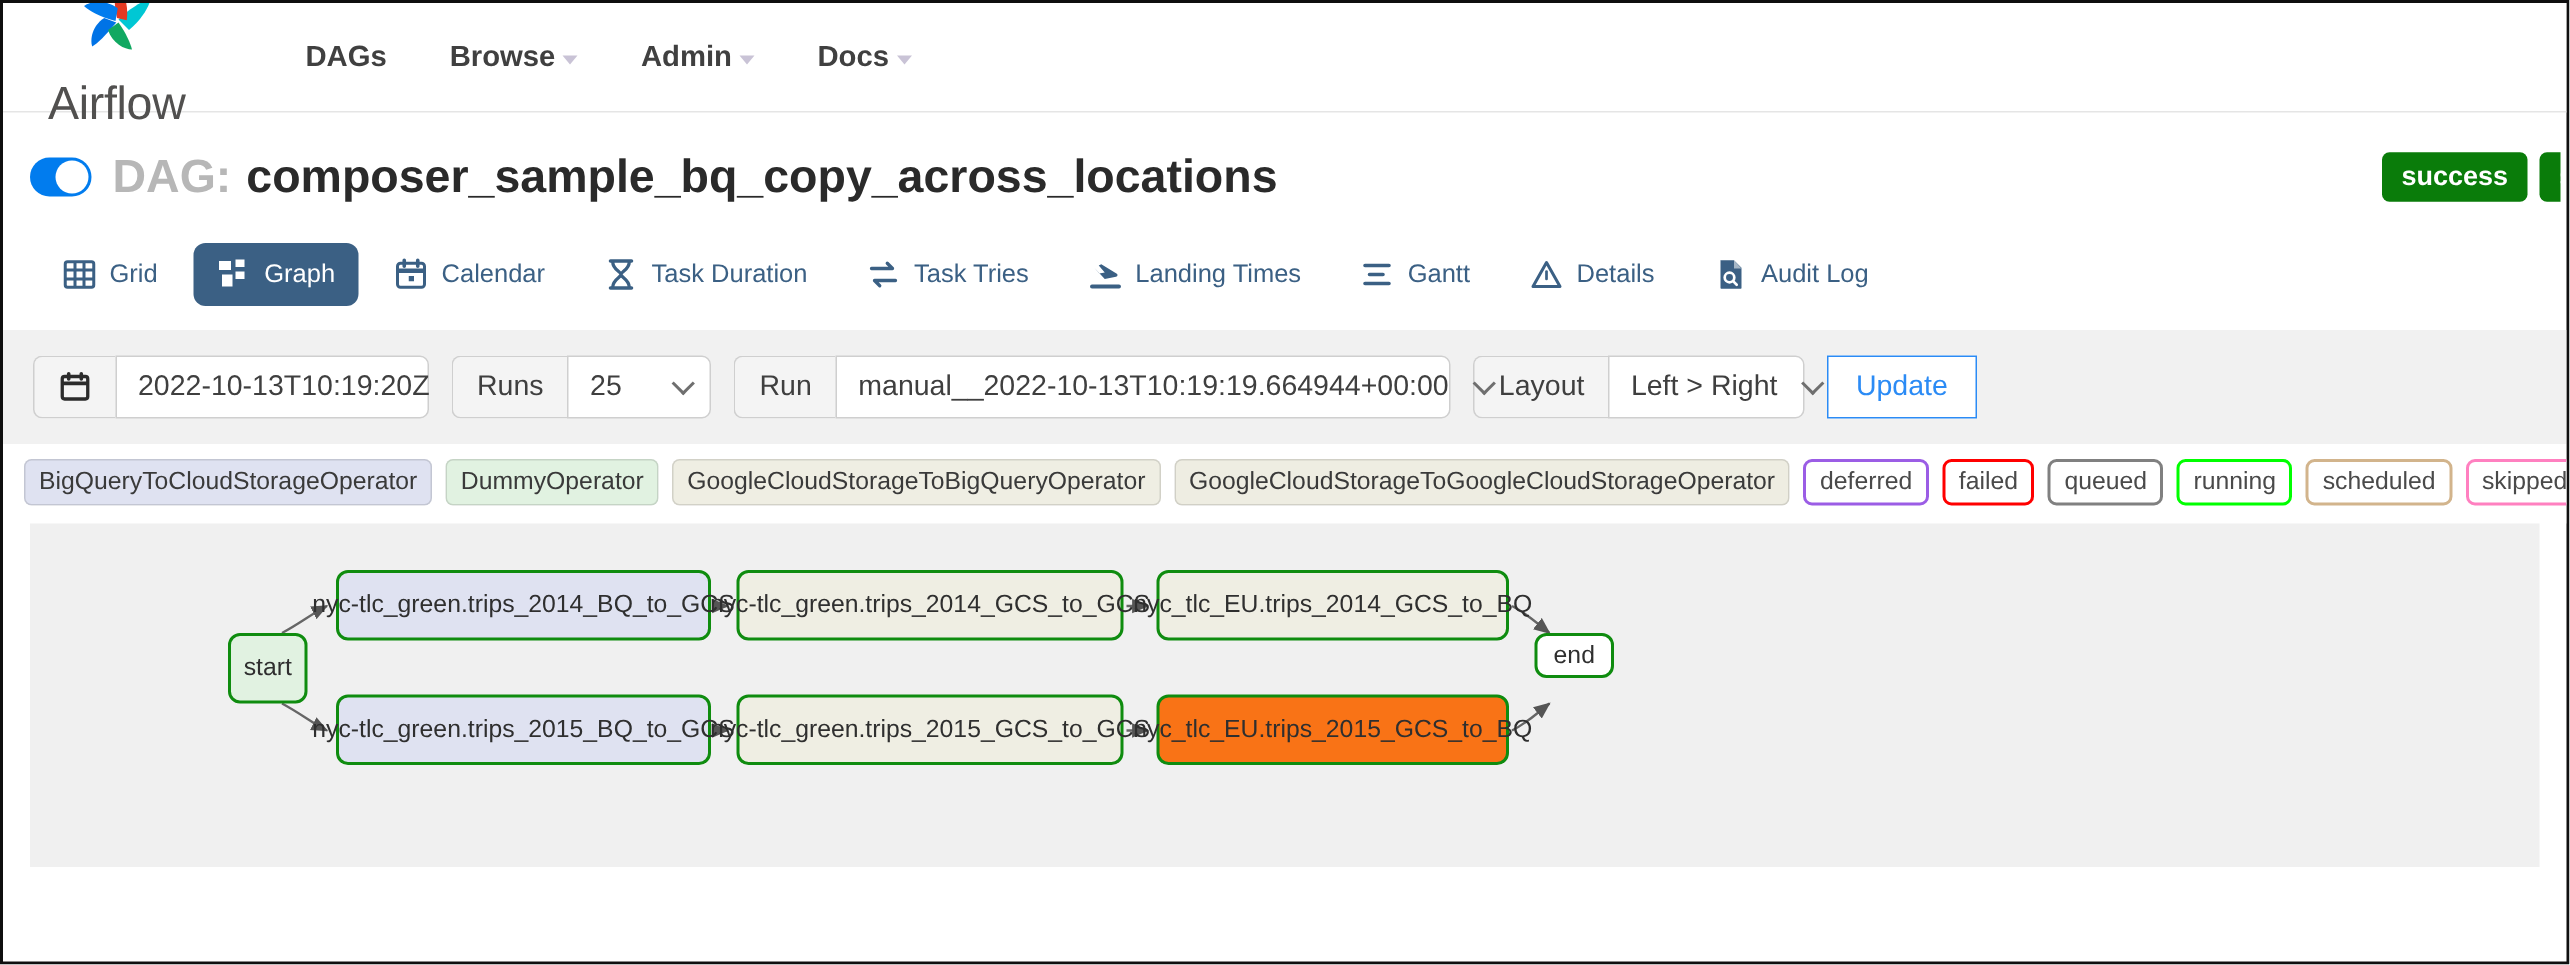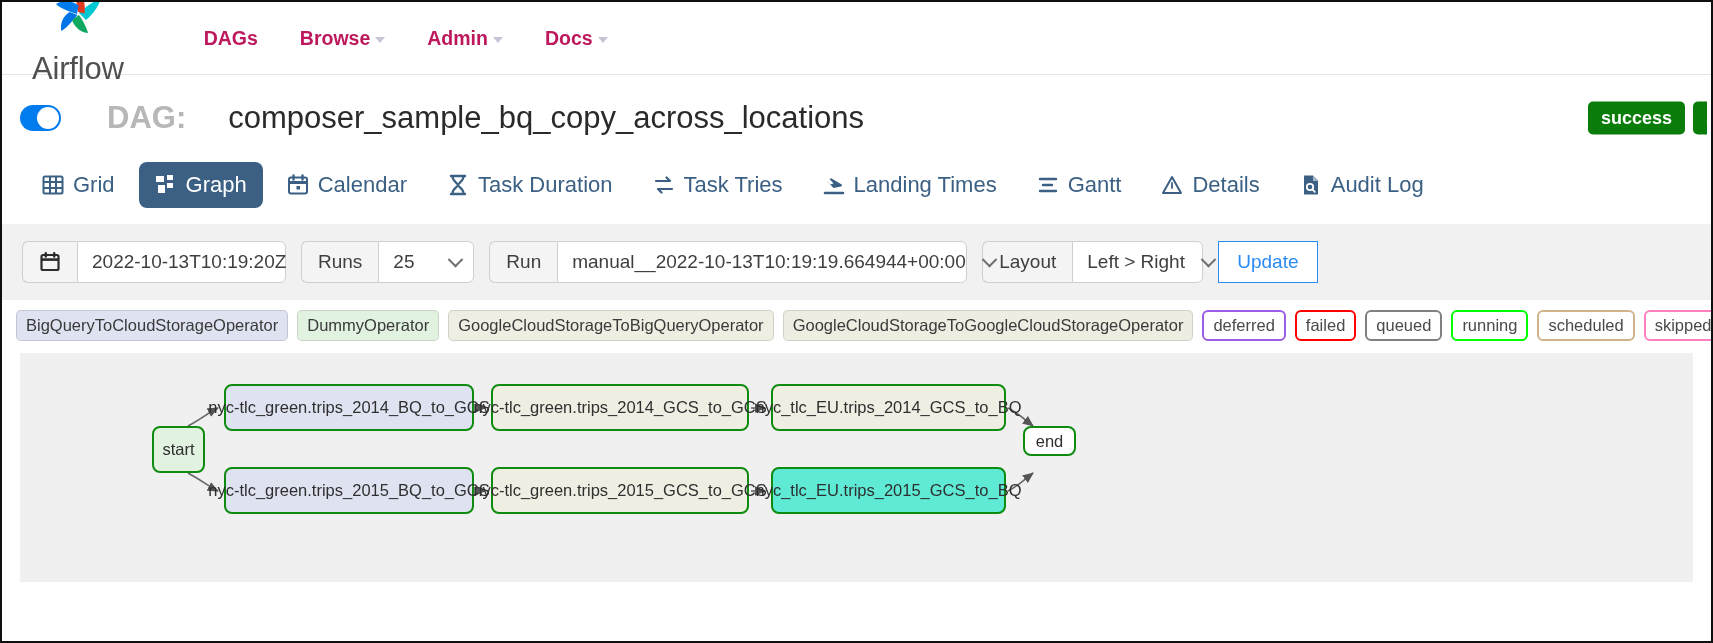--- a/index.html
+++ b/index.html
@@ -33,21 +33,21 @@
   .brand-name {
     font-size: 31px;
     color: #51504f;
     font-weight: 400;
     letter-spacing: -0.2px;
   }
   .nav-links { display: flex; align-items: center; margin-left: 80px; gap: 42px; }
   .nav-link {
     font-size: 19.5px;
     font-weight: bold;
-    color: #be185d;
+    color: #404040;
     display: flex;
     align-items: center;
     gap: 5px;
     cursor: pointer;
     white-space: nowrap;
   }
   .caret-down {
     width: 0; height: 0;
     border-left: 5px solid transparent;
     border-right: 5px solid transparent;
@@ -56,21 +56,20 @@
   }
 
   
   .title-row {
     position: relative;
     height: 73px;
     display: flex;
     align-items: center;
     padding: 0 22px 0 18px;
     margin-top: 6px;
-    gap: 32px;
   }
   .toggle {
     width: 41px; height: 26px;
     border-radius: 13px;
     background: #017cee;
     position: relative;
     flex: none;
     cursor: pointer;
   }
   .toggle::after {
@@ -82,21 +81,21 @@
     background: #ffffff;
   }
   .dag-label {
     font-size: 31px;
     font-weight: bold;
     color: #b7b7b7;
     margin-left: 14px;
   }
   .dag-name {
     font-size: 31px;
-    font-weight: normal;
+    font-weight: bold;
     color: #2a2a2a;
     margin-left: 10px;
     white-space: nowrap;
     text-align: center;
   }
   .status-badges {
     position: absolute;
     right: 4px; top: 50%;
     transform: translateY(-50%);
     display: flex;
@@ -122,21 +121,21 @@
   .tabs {
     display: flex;
     align-items: center;
     gap: 8px;
     padding: 8px 0 16px 24px;
   }
   .tab {
     display: flex;
     align-items: center;
     gap: 9px;
-    font-size: 22px;
+    font-size: 17px;
     color: #3b6084;
     padding: 10px 16px;
     border-radius: 8px;
     cursor: pointer;
     white-space: nowrap;
   }
   .tab.active { background: #3b6084; color: #ffffff; }
   .tab svg { display: block; flex: none; }
 
   
@@ -449,17 +448,17 @@
         <path d="M988 138 C998 133 1004 127 1013 120"></path>
       </g>
     </svg>
 
     <div class="node" style="left:132px;  top:73px;  width:53px;  height:47px; background:#e1f2e1">start</div>
     <div class="node" style="left:204px;  top:31px;  width:250px; height:47px; background:#dfe2f1">nyc-tlc_green.trips_2014_BQ_to_GCS</div>
     <div class="node" style="left:471px;  top:31px;  width:258px; height:47px; background:#efeee3">nyc-tlc_green.trips_2014_GCS_to_GCS</div>
     <div class="node" style="left:751px;  top:31px;  width:235px; height:47px; background:#efeee3">nyc_tlc_EU.trips_2014_GCS_to_BQ</div>
     <div class="node" style="left:204px;  top:114px; width:250px; height:47px; background:#dfe2f1">nyc-tlc_green.trips_2015_BQ_to_GCS</div>
     <div class="node" style="left:471px;  top:114px; width:258px; height:47px; background:#efeee3">nyc-tlc_green.trips_2015_GCS_to_GCS</div>
-    <div class="node" style="left:751px;  top:114px; width:235px; height:47px; background:#5eead4">nyc_tlc_EU.trips_2015_GCS_to_BQ</div>
+    <div class="node" style="left:751px;  top:114px; width:235px; height:47px; background:#f97316">nyc_tlc_EU.trips_2015_GCS_to_BQ</div>
     <div class="node" style="left:1003px; top:73px;  width:53px;  height:30px; background:#ffffff">end</div>
   </div>
 
 </div>
 
 </body></html>

